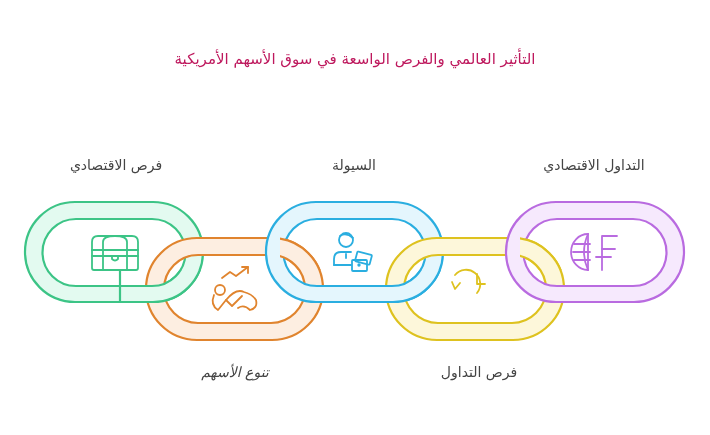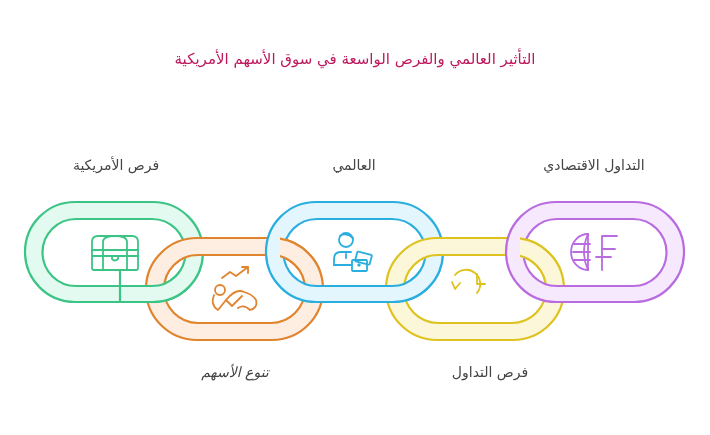--- a/index.html
+++ b/index.html
@@ -9,24 +9,24 @@
            font-size:15px; color:#be185d; direction:rtl; font-family:"DejaVu Sans",sans-serif; }
   .label { position:absolute; font-size:14px; color:#444; direction:rtl; text-align:center; width:160px;
            font-family:"DejaVu Sans",sans-serif; }
   svg { position:absolute; left:0; top:0; }
 </style>
 </head>
 <body>
 
 <div class="title">التأثير العالمي والفرص الواسعة في سوق الأسهم الأمريكية</div>
 
-<div class="label" style="left:36px; top:157px;">فرص الأمريكية</div>
+<div class="label" style="left:36px; top:157px;">فرص الاقتصادي</div>
 <div class="label" style="left:155px; top:364px;font-style:italic;">تنوع الأسهم</div>
-<div class="label" style="left:274px; top:157px;">العالمي</div>
-<div class="label" style="left:410px; top:364px;">فرص التداول</div>
+<div class="label" style="left:274px; top:157px;">السيولة</div>
+<div class="label" style="left:399px; top:364px;">فرص التداول</div>
 <div class="label" style="left:514px; top:157px;">التداول الاقتصادي</div>
 
 <svg width="710" height="435" viewBox="0 0 710 435">
   <defs>
 
     <clipPath id="clipLowerRightTop">
       <rect x="0" y="270" width="710" height="165"></rect>
     </clipPath>
   </defs>
 

